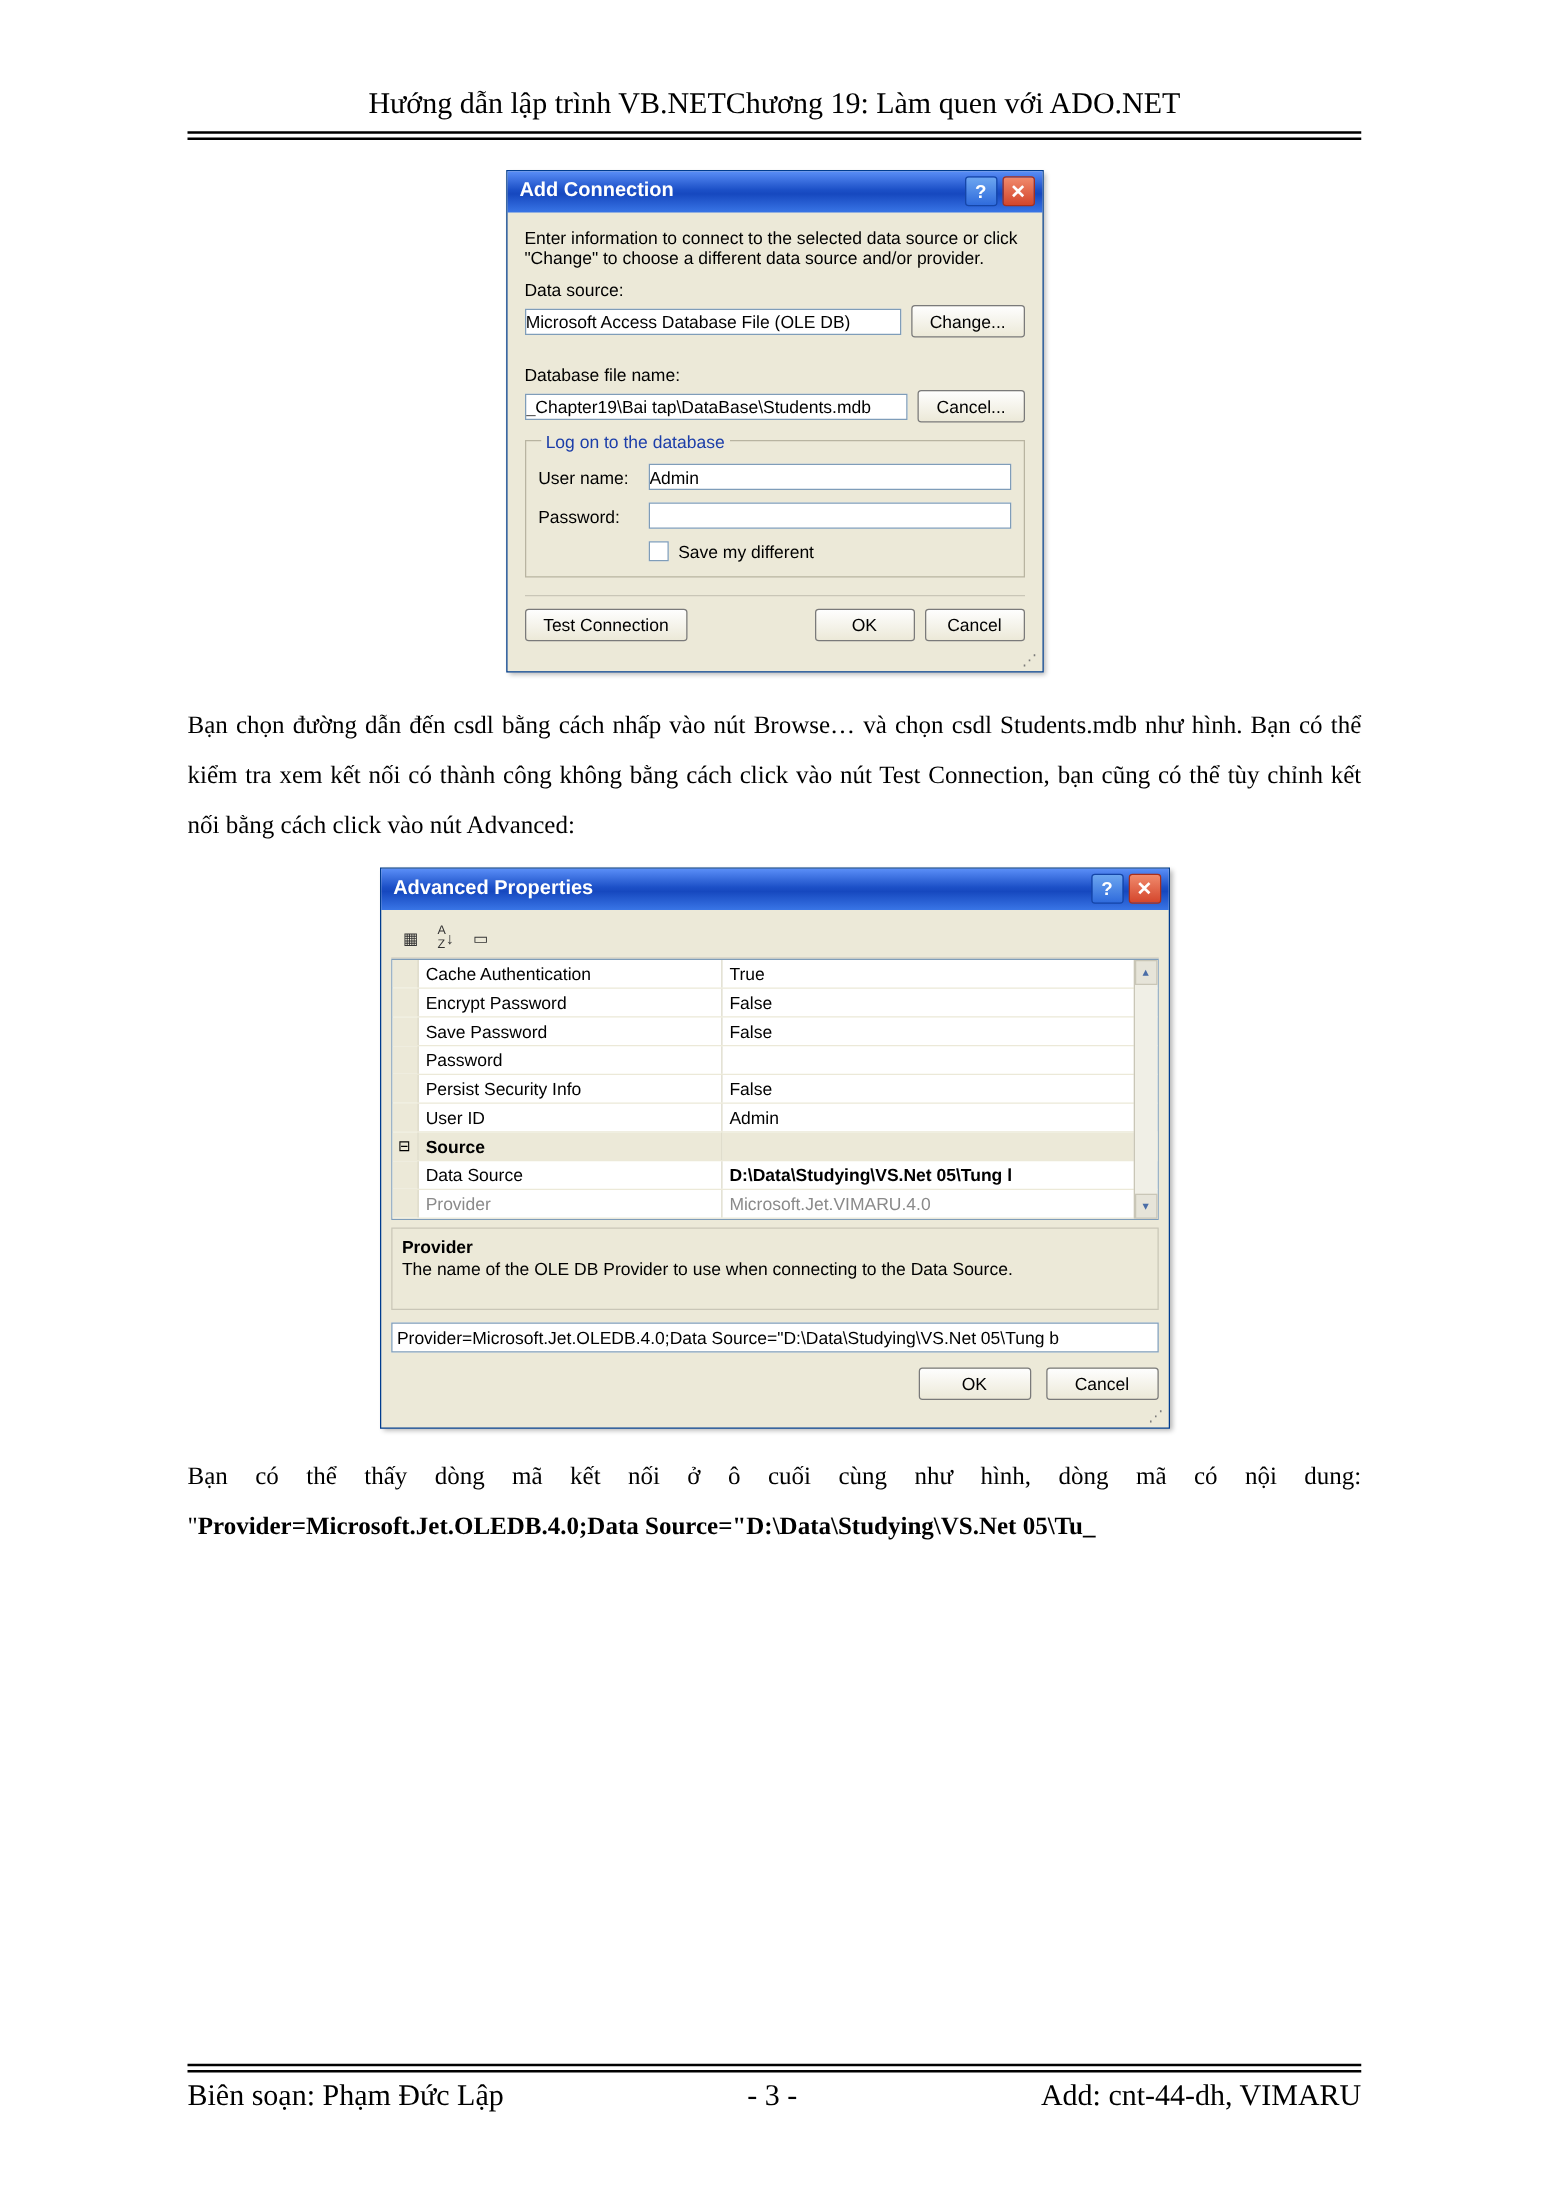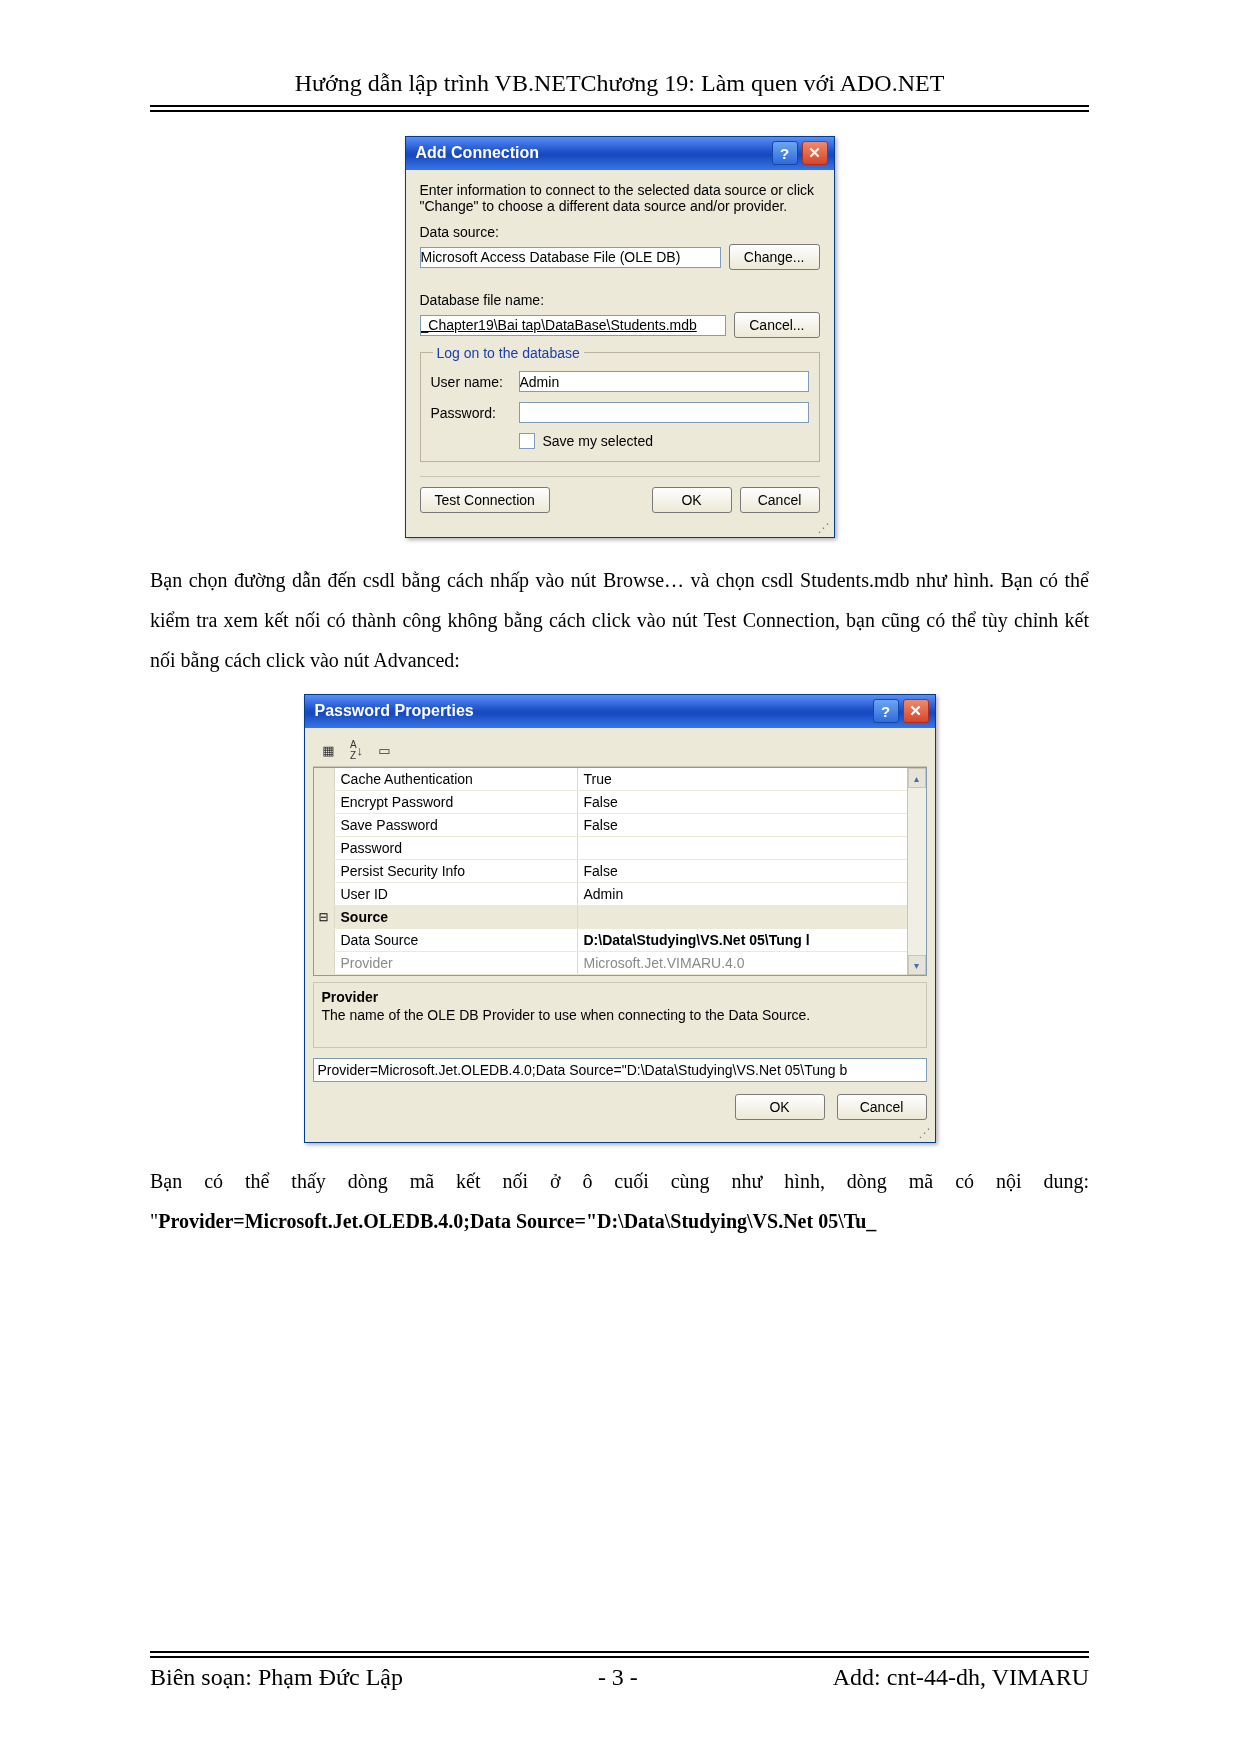--- a/index.html
+++ b/index.html
@@ -238,38 +238,38 @@
         <div style="margin-bottom:10px;">Enter information to connect to the selected data source or click "Change" to choose a different data source and/or provider.</div>
 
         <div class="label">Data source:</div>
         <div class="row" style="margin-top:4px;">
           <input class="xp-input" style="flex: 1 1 0%;" readonly="" value="Microsoft Access Database File (OLE DB)">
           <button class="xp-button">Change...</button>
         </div>
 
         <div class="label" style="margin-top:22px;">Database file name:</div>
         <div class="row" style="margin-top:4px;">
-          <input class="xp-input" style="flex: 1 1 0%; text-decoration: underline;" value="_Chapter19\Bai tap\DataBase\Students.mdb">
+          <input class="xp-input" style="flex: 1 1 0%;" value="_Chapter19\Bai tap\DataBase\Students.mdb">
           <button class="xp-button">Cancel...</button>
         </div>
 
         <div class="fieldset">
           <span class="fieldset-legend">Log on to the database</span>
           <div class="fieldset-inner">
             <div class="row" style="margin-bottom:10px;">
               <span class="label" style="width:80px;">User name:</span>
               <input class="xp-input" style="flex: 1 1 0%;" value="Admin">
             </div>
             <div class="row" style="margin-bottom:10px;">
               <span class="label" style="width:80px;">Password:</span>
               <input class="xp-input" type="password" style="flex: 1 1 0%;" value="">
             </div>
             <div class="row" style="margin-left:88px;">
               <span class="xp-checkbox"></span>
-              <span>Save my selected</span>
+              <span>Save my different</span>
             </div>
           </div>
         </div>
 
 
         <div class="hr-thin"></div>
 
         <div class="row" style="justify-content:space-between;">
           <button class="xp-button">Test Connection</button>
           <div class="row">
@@ -280,21 +280,21 @@
       </div>
       <div class="resize-grip">⋰</div>
     </div>
   </div>
 
   <div class="body-text">Bạn chọn đường dẫn đến csdl bằng cách nhấp vào nút Browse… và chọn csdl Students.mdb như hình. Bạn có thể kiểm tra xem kết nối có thành công không bằng cách click vào nút Test Connection, bạn cũng có thể tùy chỉnh kết nối bằng cách click vào nút Advanced:</div>
 
   <div class="dialog-wrap" style="margin-top:14px;">
     <div class="xp-dialog adv-dialog">
       <div class="xp-titlebar">
-        <span class="title-text">Password Properties</span>
+        <span class="title-text">Advanced Properties</span>
         <span class="title-btn help-btn">?</span>
         <span class="title-btn close-btn">✕</span>
       </div>
       <div class="xp-body" style="padding:6px 8px 8px 8px;">
         <div class="toolbar">
           <span class="tool">▦</span>
           <span class="tool">
             <span style="font-size:10px;">A<br>Z</span>↓
           </span>
           <span class="tool">▭</span>

